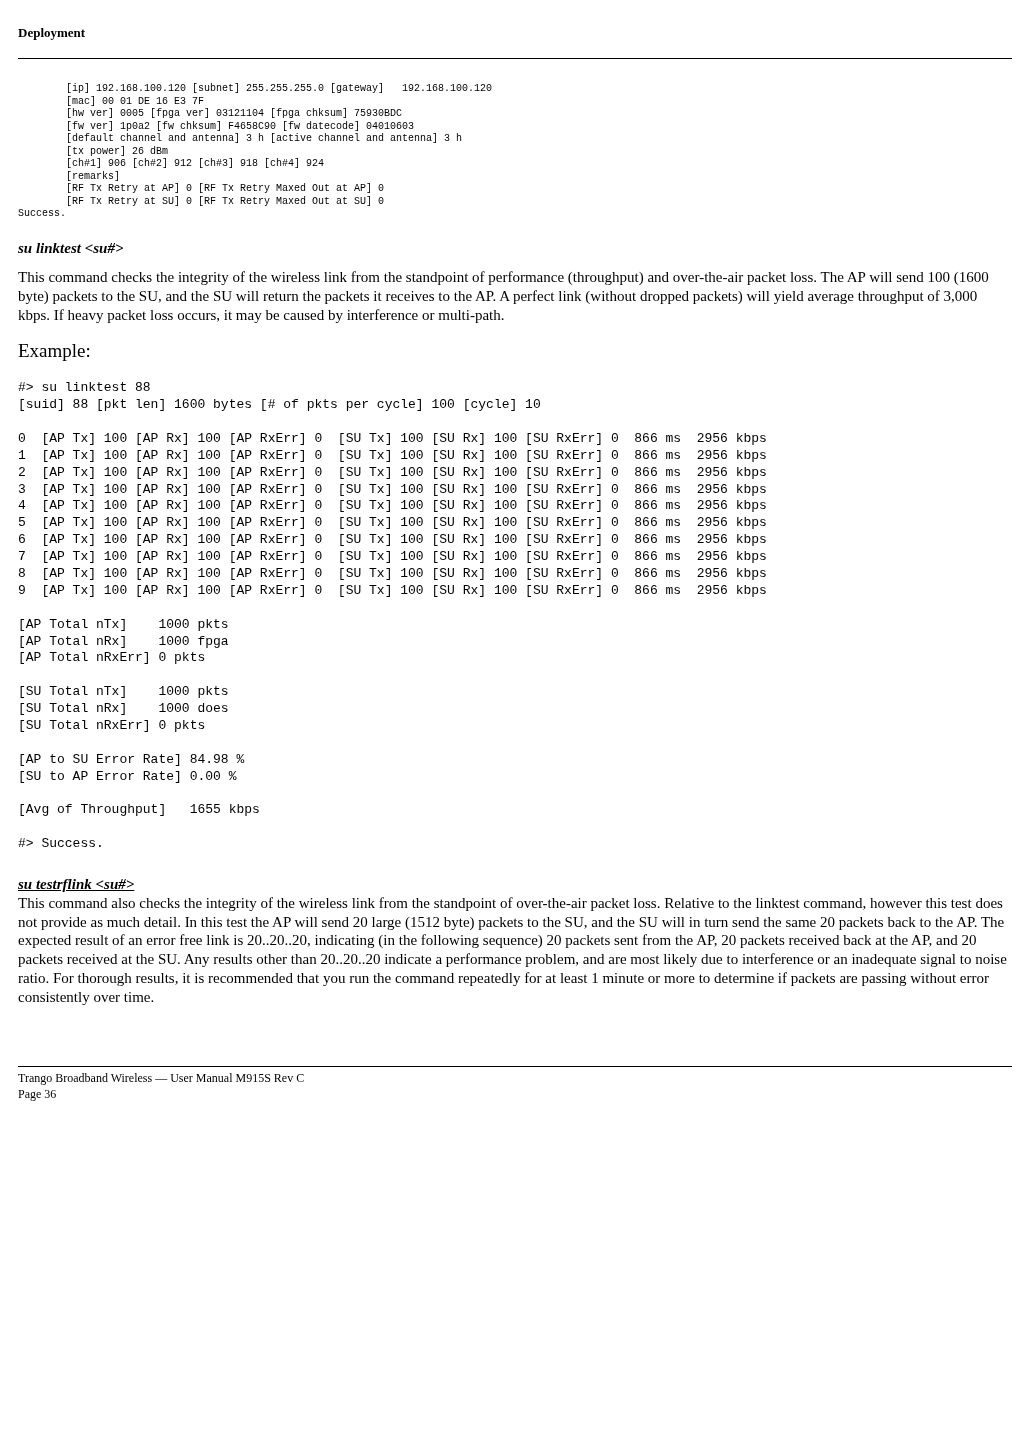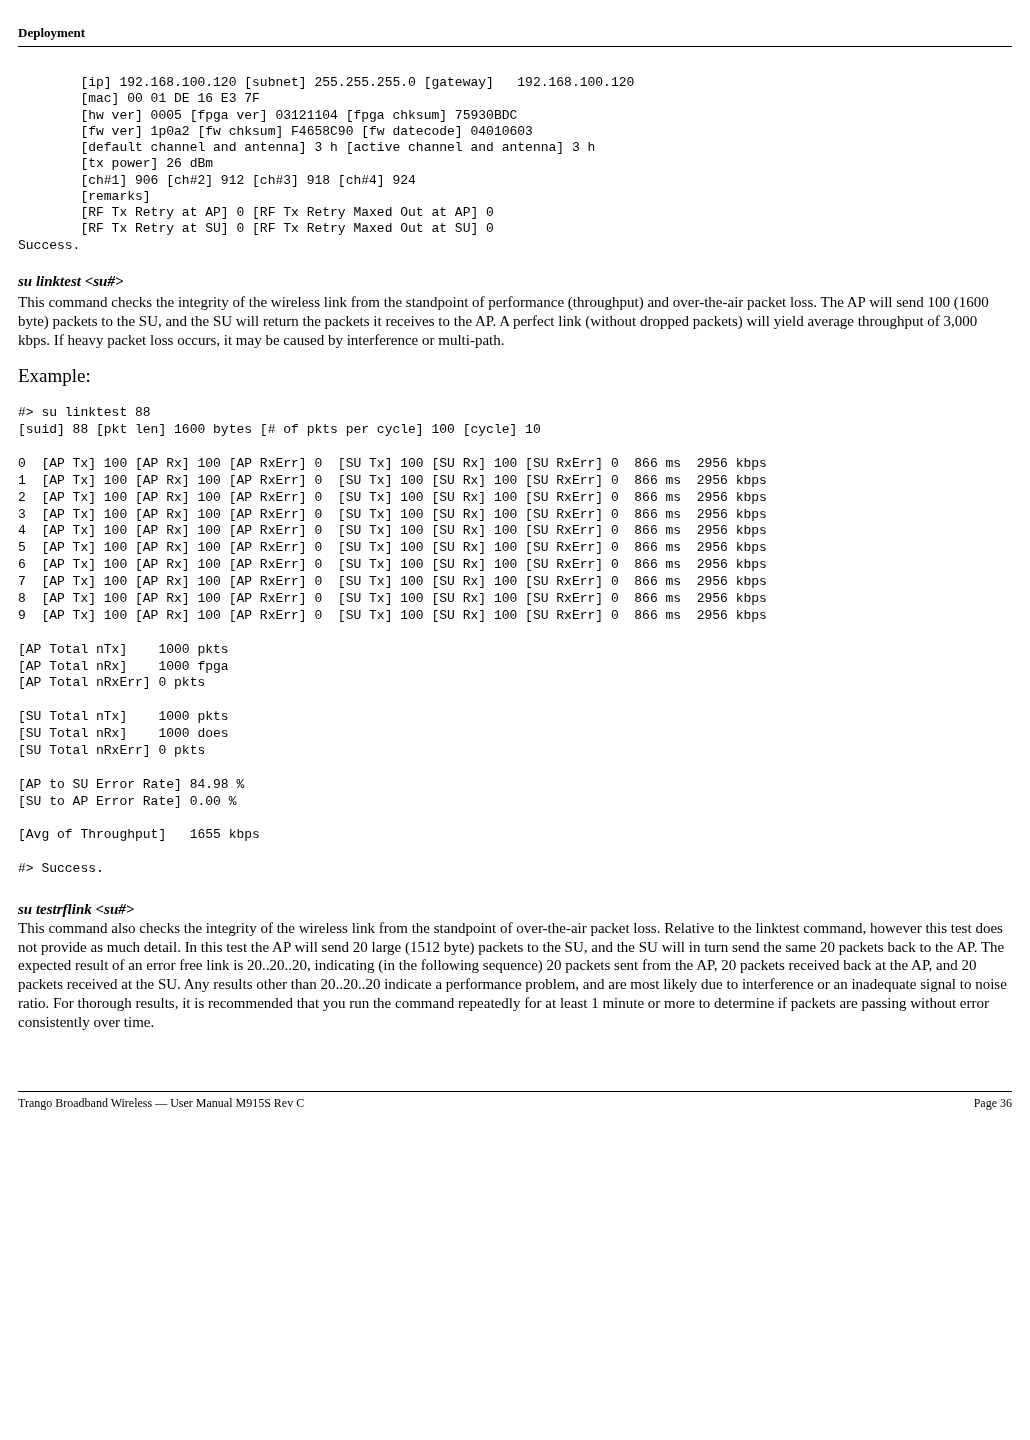--- a/index.html
+++ b/index.html
@@ -10,63 +10,65 @@
     padding: 25px 18px;
     color: #000;
     background: #fff;
     width: 1030px;
     box-sizing: border-box;
   }
   .header-section {
     font-weight: bold;
     font-size: 13px;
     border-bottom: 1.5px solid #000;
-    padding-bottom: 4px;
+    padding-bottom: 16px;
     margin-bottom: 12px;
   }
   .mono {
     font-family: "Courier New", Courier, monospace;
-    font-size: 13px;
+    font-size: 10px;
     white-space: pre;
     line-height: 1.25;
   }
   .mono-small {
     font-family: "Courier New", Courier, monospace;
     font-size: 13px;
     white-space: pre;
     line-height: 1.3;
   }
   .cmd-heading {
     font-style: italic;
     font-weight: bold;
     font-size: 15px;
     margin-top: 18px;
-    margin-bottom: 2px;
+    margin-bottom: 10px;
   }
   .cmd-heading-inline {
     font-style: italic;
     font-weight: bold;
     font-size: 15px;
+    text-decoration: underline;
   }
   .body-para {
     font-size: 15px;
     line-height: 1.25;
     margin-bottom: 14px;
   }
   .example-label {
     font-size: 19px;
     margin-top: 6px;
   }
   .footer {
     border-top: 1.5px solid #000;
     margin-top: 60px;
     padding-top: 4px;
     font-size: 12px;
     display: flex;
     justify-content: space-between;
+    flex-direction: column;
   }
 </style>
 </head>
 <body>
 
 <div class="header-section">
   <span>Deployment</span>
 </div>
 
 <div class="mono">

